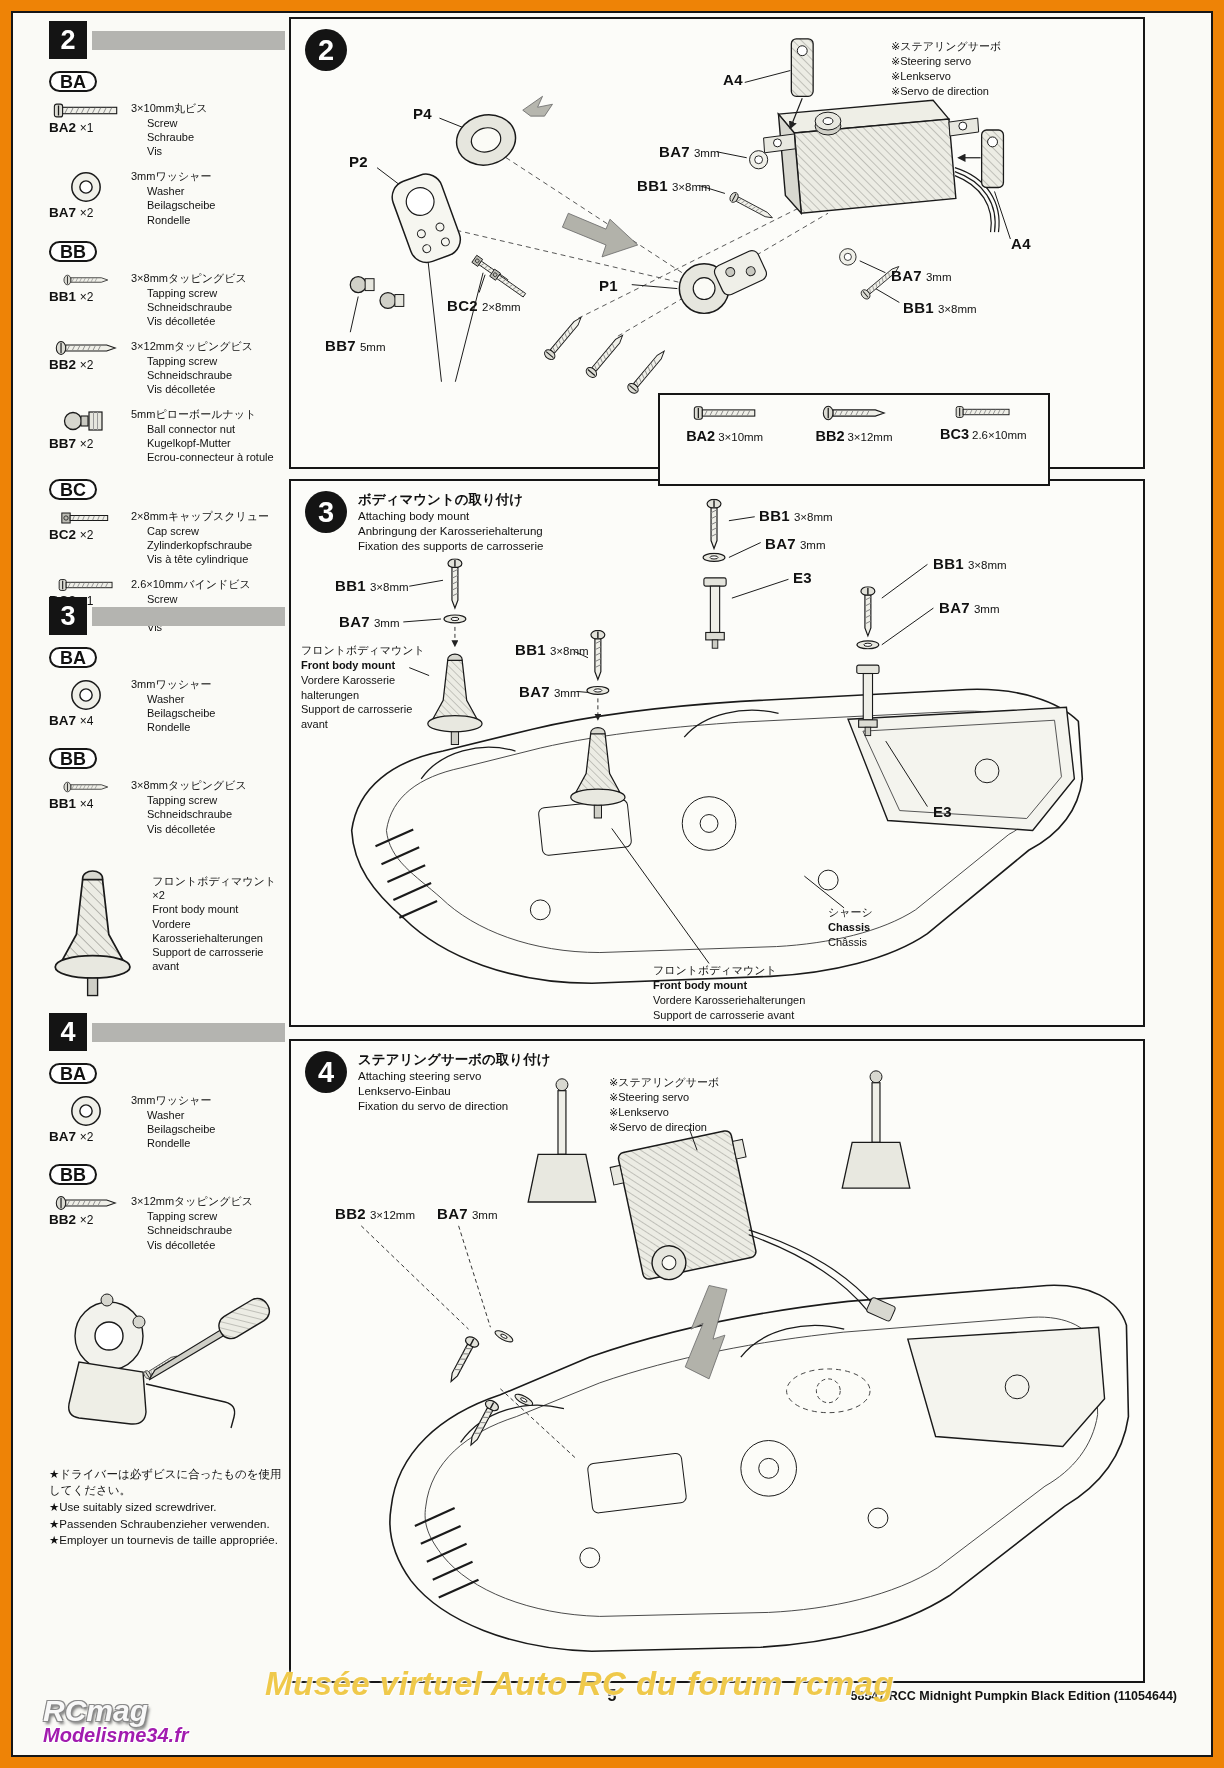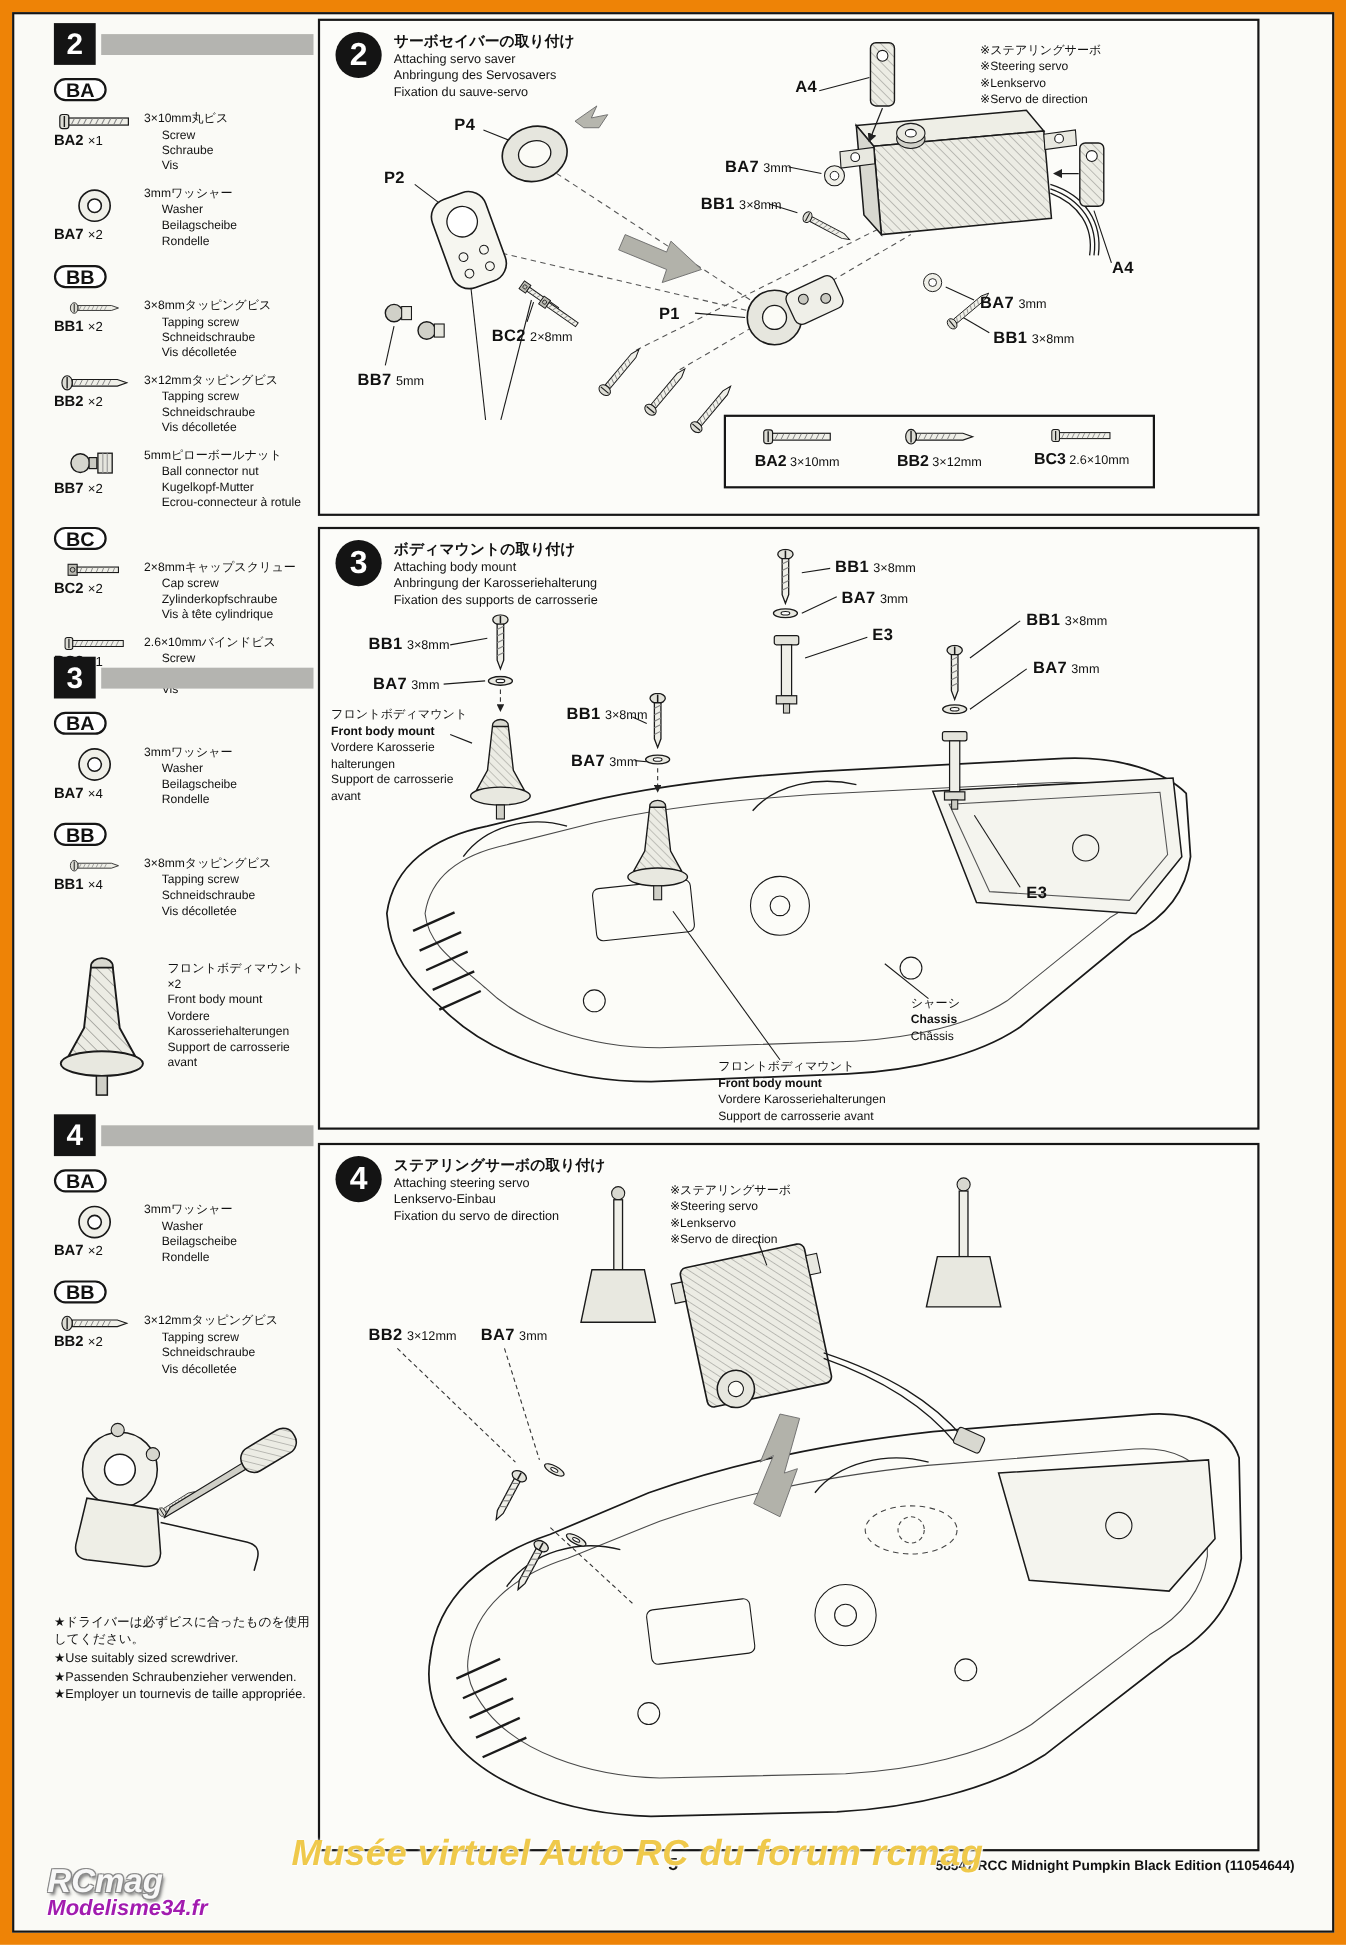--- a/index.html
+++ b/index.html
@@ -394,26 +394,20 @@
         <div>★Use suitably sized screwdriver.</div>
         <div>★Passenden Schraubenzieher verwenden.</div>
         <div>★Employer un tournevis de taille appropriée.</div>
       </div>
     </div>
   </aside>
 
   <section class="sec" style="top:4px;height:452px">
     <div class="sec-head">
       <div class="sec-circle">2</div>
-      <div class="sec-titles">
-        <div class="t-ja">サーボセイバーの取り付け</div>
-        <div>Attaching servo saver</div>
-        <div>Anbringung des Servosavers</div>
-        <div>Fixation du sauve-servo</div>
-      </div>
     </div>
 
     <svg class="diagram" viewBox="0 0 856 452">
       <g stroke="#555" stroke-width="1" fill="none" stroke-dasharray="5 4">
         <line x1="130" y1="205" x2="400" y2="268"></line>
         <line x1="200" y1="130" x2="402" y2="262"></line>
         <line x1="288" y1="302" x2="520" y2="186"></line>
         <line x1="328" y1="320" x2="540" y2="196"></line>
       </g>
       <g stroke="#1a1a1a" stroke-width="1" fill="none">
@@ -541,21 +535,21 @@
     <div class="dlabel" style="left:612px;top:280px"><b>BB1</b><span class="sz">3×8mm</span></div>
 
     <div class="note-block" style="left:600px;top:20px">
       <div>※ステアリングサーボ</div>
       <div>※Steering servo</div>
       <div>※Lenkservo</div>
       <div>※Servo de direction</div>
     </div>
 
 
-    <div class="screwbox" style="left:367px;top:358px;width:392px;height:67px">
+    <div class="screwbox" style="left:367px;top:374px;width:392px;height:93px">
       <div class="screwcell">
         <svg width="64" height="16">
               <use href="#s-mscrew" width="64" height="16"></use>
             </svg>
         <div class="lab"><b>BA2</b><span>3×10mm</span></div>
       </div>
       <div class="screwcell">
         <svg width="68" height="16">
               <use href="#s-tscrew" width="68" height="16"></use>
             </svg>

